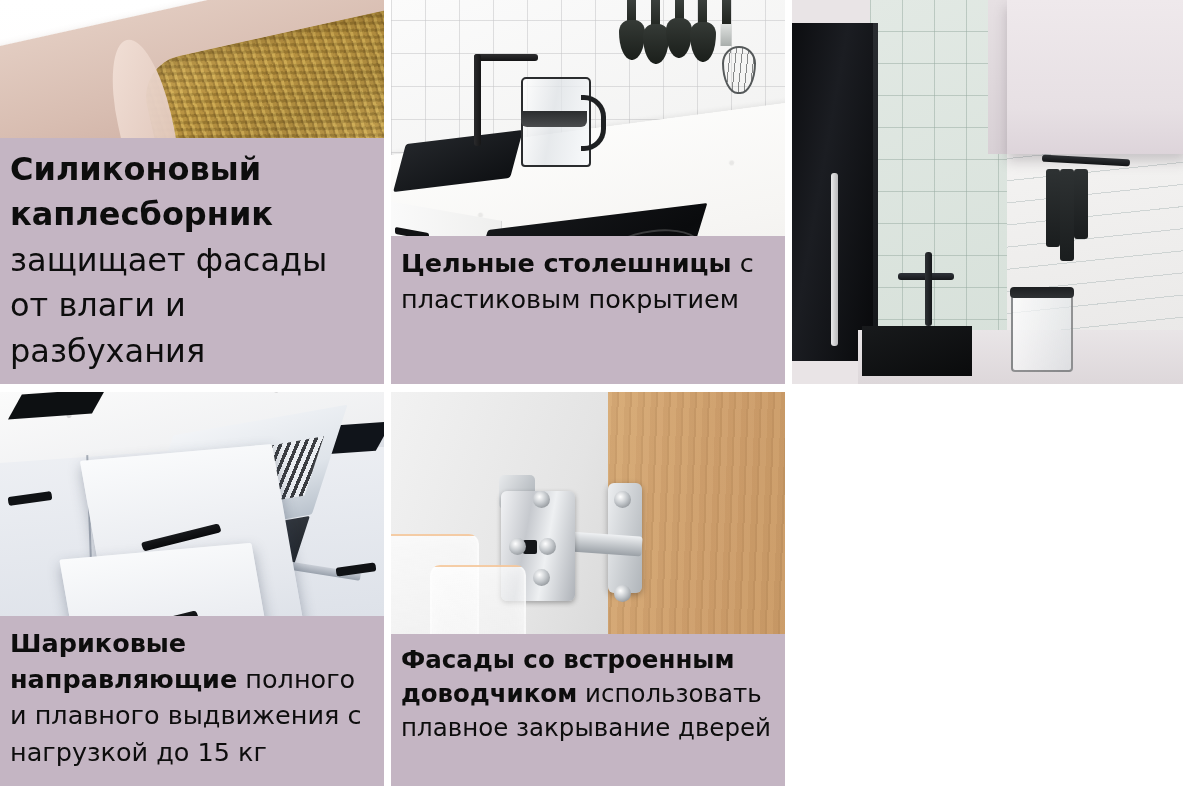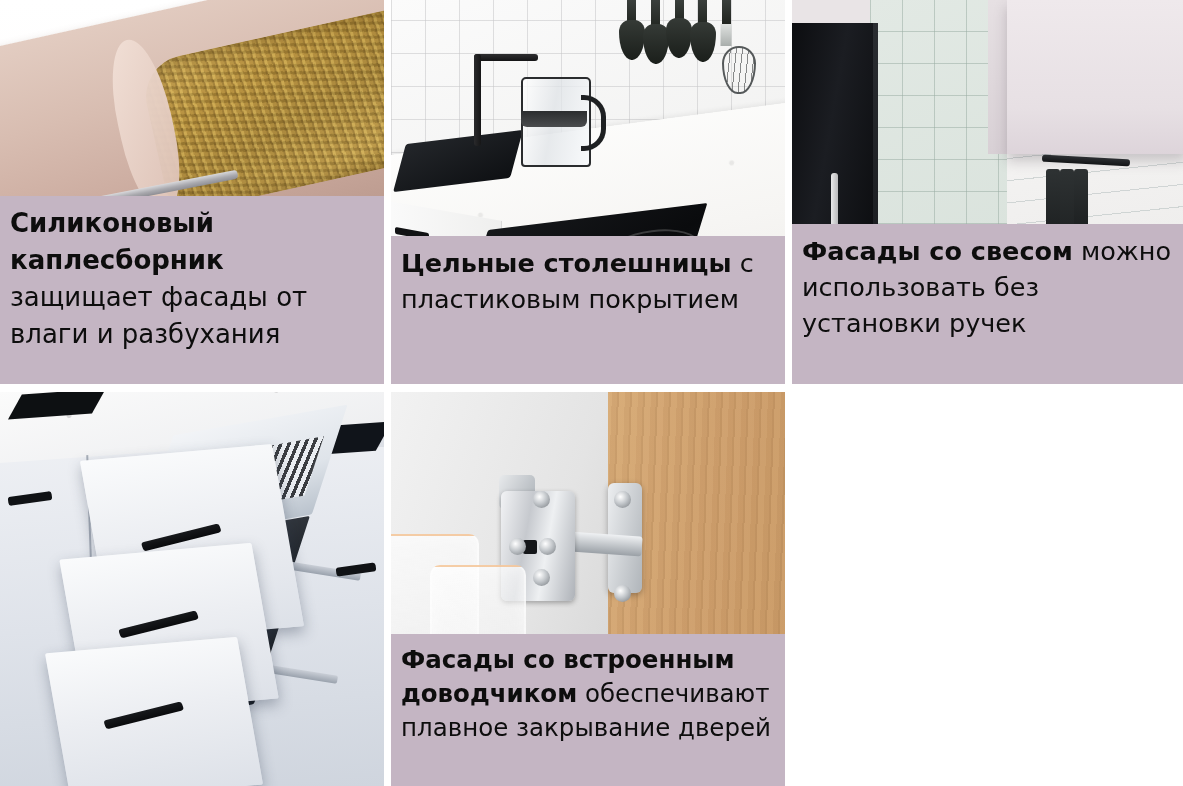--- a/index.html
+++ b/index.html
@@ -45,21 +45,21 @@
     color: #0d0d0d;
     padding: 9px 10px 10px 10px;
     line-height: 1.42;
     font-size: 25.5px;
     box-sizing: border-box;
   }
   .caption b { font-weight: 700; }
   .caption .light { font-weight: 400; }
 
   
-  .c1 .caption { min-height: 188px; font-size: 26px; }
+  .c1 .caption { min-height: 188px; font-size: 32px; }
   .c2 .caption { min-height: 148px; }
   .c3 .caption { min-height: 124px; font-size: 24.5px; line-height: 1.36; }
   .c4 .caption { min-height: 160px; }
   .c5 .caption { min-height: 170px; }
   .c6 .caption { min-height: 152px; font-size: 24.5px; line-height: 1.38; }
 
   
   .p1 { background: linear-gradient(180deg,#ffffff 0%,#fdfbfa 55%,#f3eeec 100%); }
   .p1 .slab {
     position: absolute;
@@ -649,23 +649,20 @@
       <div class="worktop"></div>
       <div class="sink4"></div>
       <div class="faucet4h"></div>
       <div class="faucet4v"></div>
       <div class="railbar"></div>
       <div class="towel t1"></div>
       <div class="towel t2"></div>
       <div class="towel t3"></div>
       <div class="jug"></div>
     </div>
-    <div class="caption">
-      <b>Фасады со свесом</b><span class="light"> можно использовать без установки ручек</span>
-    </div>
   </div>
 
   <div class="card c5">
     <div class="photo p5">
       <div class="carcass"></div>
       <div class="top5"></div>
       <div class="hob5"></div>
       <div class="hob5b"></div>
       <div class="seam5"></div>
       <div class="inner i1"></div>
@@ -679,20 +676,23 @@
         </div>
       <div class="dr d5b">
           <span class="hdl"></span>
         </div>
       <div class="dr d5c">
           <span class="hdl"></span>
         </div>
       <div class="lhandle"></div>
       <div class="rhandle"></div>
     </div>
+    <div class="caption">
+      <b>Шариковые направляющие</b><span class="light"> полного и плавного выдвижения с нагрузкой до 15 кг</span>
+    </div>
   </div>
 
   <div class="card c6">
     <div class="photo p6">
       <div class="oak"></div>
       <div class="panelwhite"></div>
       <div class="shelf"></div>
       <div class="hmount"></div>
       <div class="harm"></div>
       <div class="hcup"></div>
@@ -701,17 +701,17 @@
       <div class="hscrew s1"></div>
       <div class="hscrew s2"></div>
       <div class="hscrew s3"></div>
       <div class="hscrew s4"></div>
       <div class="hscrew s5"></div>
       <div class="hscrew s6"></div>
       <div class="glass g1"></div>
       <div class="glass g2"></div>
     </div>
     <div class="caption">
-      <b>Фасады со встроенным доводчиком</b><span class="light"> обеспечивают плавное закрывание дверей</span>
+      <b>Фасады со встроенным доводчиком</b><span class="light"> использовать плавное закрывание дверей</span>
     </div>
   </div>
 
 </div>
 
 </body></html>

